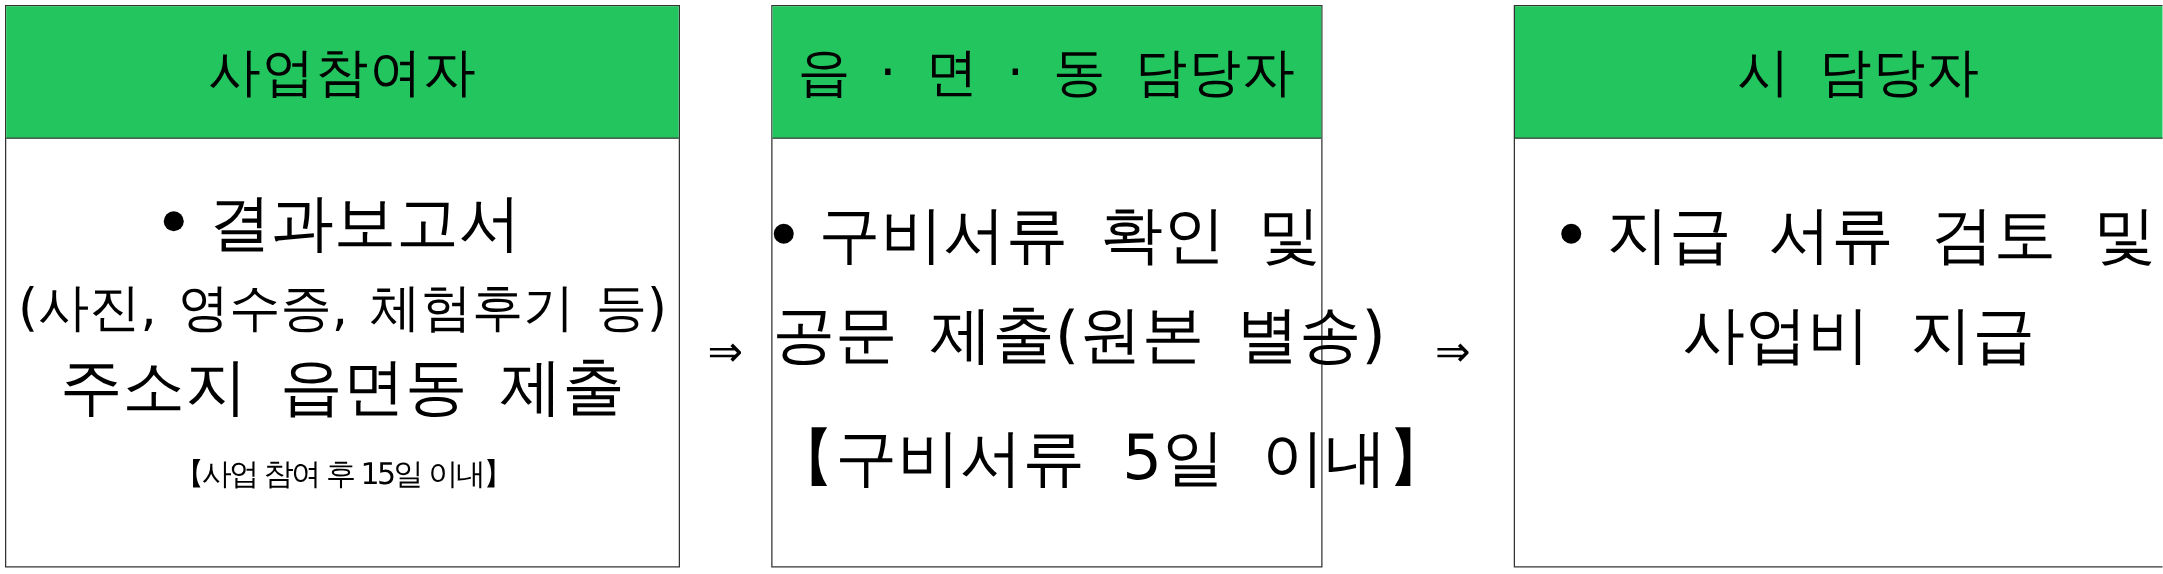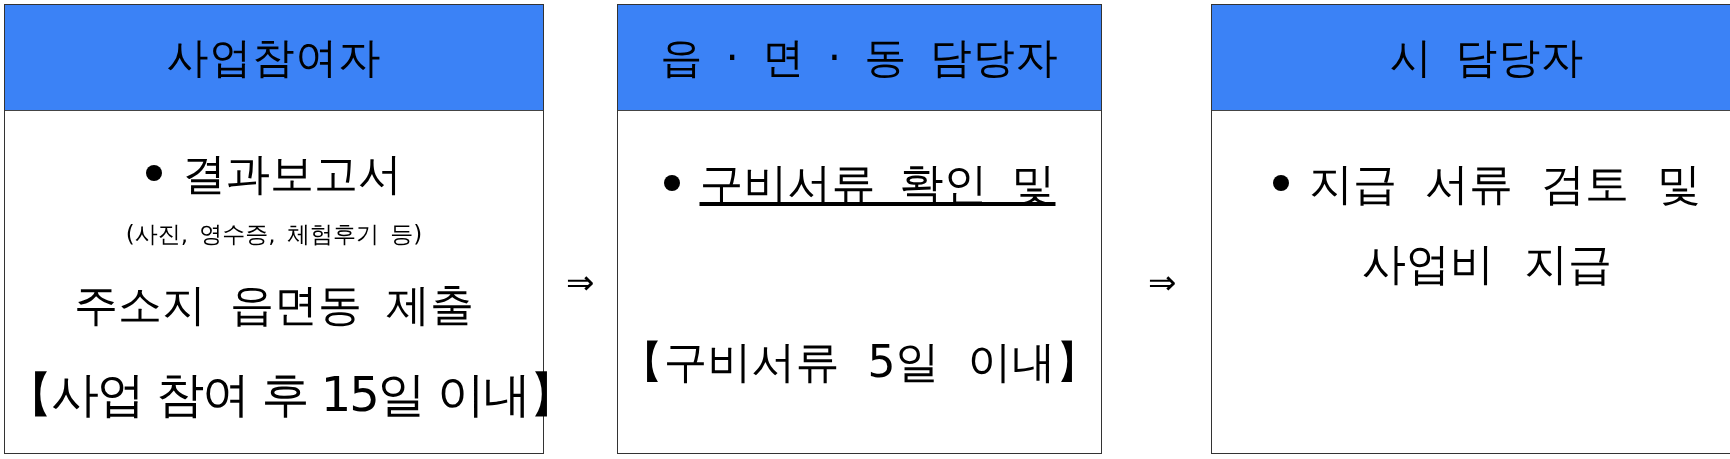--- a/index.html
+++ b/index.html
@@ -18,21 +18,21 @@
     .box {
       position: absolute;
       top: 4px;
       height: 450px;
       border: 1.5px solid #333333;
       box-sizing: border-box;
       background: #ffffff;
     }
     .box-header {
       height: 106px;
-      background: #3b82f6;
+      background: #22c55e;
       border-bottom: 1.5px solid #444444;
       box-sizing: border-box;
       display: flex;
       align-items: center;
       justify-content: center;
       font-size: 42px;
       letter-spacing: 1px;
       word-spacing: 8px;
     }
     .box-body {
@@ -42,29 +42,29 @@
       top: 106px;
       bottom: 0;
       text-align: center;
     }
     .line {
       position: absolute;
       left: 0;
       right: 0;
       text-align: center;
       white-space: nowrap;
-      font-size: 44px;
+      font-size: 50px;
       word-spacing: 10px;
     }
     .line.small {
-      font-size: 23px;
+      font-size: 41px;
       word-spacing: 4px;
     }
     .line.cond {
-      font-size: 48px;
+      font-size: 24px;
       letter-spacing: -2px;
       word-spacing: 0px;
     }
     .bullet {
       display: inline-block;
       width: 16px;
       height: 16px;
       border-radius: 50%;
       background: #000000;
       vertical-align: middle;
@@ -88,24 +88,25 @@
   <div class="box-body">
     <div class="line" style="top:34px;"><span class="bullet"></span><span>결과보고서</span></div>
     <div class="line small" style="top:108px;">(사진, 영수증, 체험후기 등)</div>
     <div class="line" style="top:165px;">주소지 읍면동 제출</div>
     <div class="line cond" style="top:252px;">【사업 참여 후 15일 이내】</div>
   </div>
 </div>
 
 <div class="arrow" style="left:566px;">⇒</div>
 
-<div class="box" style="left:617px; width:485px;">
+<div class="box" style="left:617px; width:441px;">
   <div class="box-header">읍 · 면 · 동 담당자</div>
   <div class="box-body">
-    <div class="line" style="top:44px;text-decoration:underline;"><span class="bullet"></span><span>구비서류 확인 및</span></div>
+    <div class="line" style="top:44px;"><span class="bullet"></span><span>구비서류 확인 및</span></div>
+    <div class="line" style="top:124px;">공문 제출(원본 별송)</div>
     <div class="line" style="top:222px; word-spacing:14px;">【구비서류 5일 이내】</div>
   </div>
 </div>
 
 <div class="arrow" style="left:1148px;">⇒</div>
 
 <div class="box" style="left:1211px; width:552px;">
   <div class="box-header">시 담당자</div>
   <div class="box-body">
     <div class="line" style="top:44px; word-spacing:14px;"><span class="bullet"></span><span>지급 서류 검토 및</span></div>

